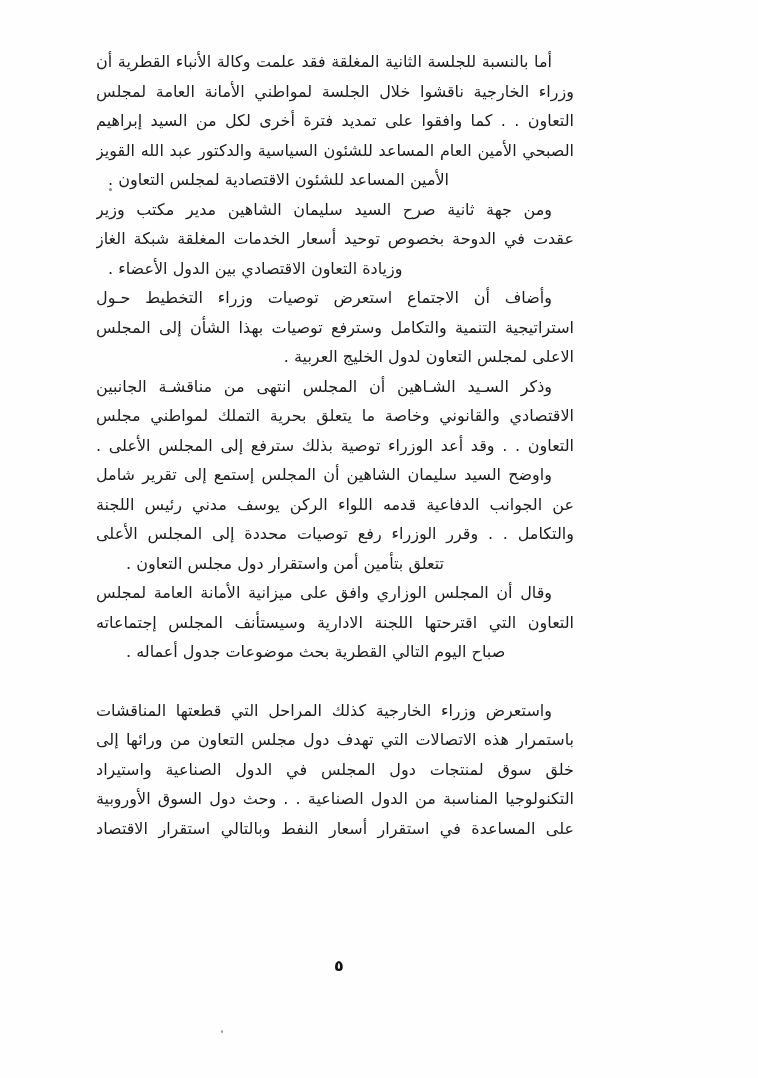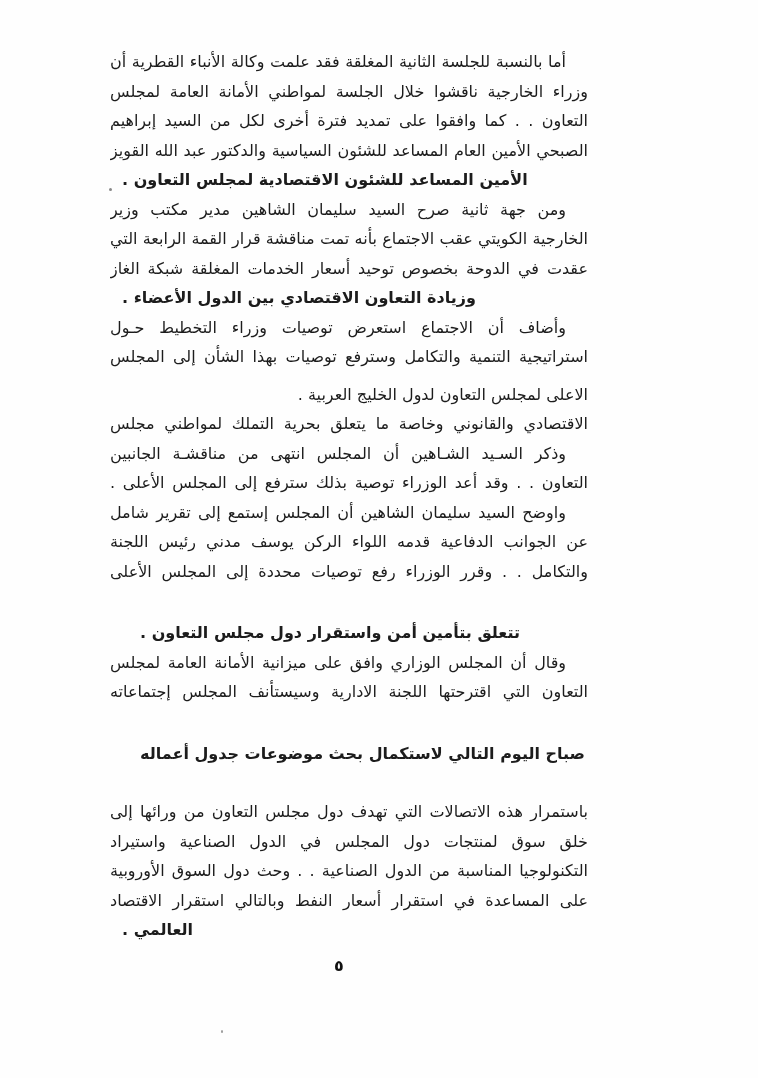--- a/index.html
+++ b/index.html
@@ -14,21 +14,21 @@
     overflow: hidden;
     font-family: "DejaVu Sans", sans-serif;
   }
   .page {
     position: absolute;
     inset: 0;
     background: #fefefe;
   }
   .text-block {
     position: absolute;
-    left: 110px;
+    left: 96px;
     top: 47px;
     width: 478px;
     direction: rtl;
     color: #1c1c1c;
     font-size: 16px;
   }
   .para {
     margin: 0;
     padding: 0;
   }
@@ -44,31 +44,28 @@
     text-align: justify;
     text-align-last: justify;
   }
   .line.first {
     padding-right: 22px;
   }
   .line.last-left {
     text-align: left;
     text-align-last: left;
     padding-left: 12px;
-    font-weight: bold;
   }
   .line.last-left.deep {
     padding-left: 30px;
-    margin-top: 32px;
   }
   .line.last-right {
     text-align: right;
     text-align-last: right;
     padding-left: 70px;
-    margin-top: 8px;
   }
   .page-number {
     position: absolute;
     left: 100px;
     top: 956px;
     width: 478px;
     text-align: center;
     font-size: 16px;
     font-weight: bold;
     color: #111;
@@ -91,56 +88,55 @@
     <p class="para">
       <span class="line first">أما بالنسبة للجلسة الثانية المغلقة فقد علمت وكالة الأنباء القطرية أن</span>
       <span class="line">وزراء الخارجية ناقشوا خلال الجلسة لمواطني الأمانة العامة لمجلس</span>
       <span class="line">التعاون . . كما وافقوا على تمديد فترة أخرى لكل من السيد إبراهيم</span>
       <span class="line">الصبحي الأمين العام المساعد للشئون السياسية والدكتور عبد الله القويز</span>
       <span class="line last-left">الأمين المساعد للشئون الاقتصادية لمجلس التعاون .</span>
     </p>
 
     <p class="para">
       <span class="line first">ومن جهة ثانية صرح السيد سليمان الشاهين مدير مكتب وزير</span>
-      <span class="line">الخارجية الكويتي عقب الاجتماع بأنه تمت مناقشة قرار القمة الرابعة التي</span>
       <span class="line">عقدت في الدوحة بخصوص توحيد أسعار الخدمات المغلقة شبكة الغاز</span>
       <span class="line last-left">وزيادة التعاون الاقتصادي بين الدول الأعضاء .</span>
     </p>
 
     <p class="para">
       <span class="line first">وأضاف أن الاجتماع استعرض توصيات وزراء التخطيط حـول</span>
       <span class="line">استراتيجية التنمية والتكامل وسترفع توصيات بهذا الشأن إلى المجلس</span>
       <span class="line last-right">الاعلى لمجلس التعاون لدول الخليج العربية .</span>
     </p>
 
     <p class="para">
+      <span class="line first">وذكر السـيد الشـاهين أن المجلس انتهى من مناقشـة الجانبين</span>
       <span class="line">الاقتصادي والقانوني وخاصة ما يتعلق بحرية التملك لمواطني مجلس</span>
-      <span class="line first">وذكر السـيد الشـاهين أن المجلس انتهى من مناقشـة الجانبين</span>
       <span class="line">التعاون . . وقد أعد الوزراء توصية بذلك سترفع إلى المجلس الأعلى .</span>
     </p>
 
     <p class="para">
       <span class="line first">واوضح السيد سليمان الشاهين أن المجلس إستمع إلى تقرير شامل</span>
       <span class="line">عن الجوانب الدفاعية قدمه اللواء الركن يوسف مدني رئيس اللجنة</span>
       <span class="line">والتكامل . . وقرر الوزراء رفع توصيات محددة إلى المجلس الأعلى</span>
       <span class="line last-left deep">تتعلق بتأمين أمن واستقرار دول مجلس التعاون .</span>
     </p>
 
     <p class="para">
       <span class="line first">وقال أن المجلس الوزاري وافق على ميزانية الأمانة العامة لمجلس</span>
       <span class="line">التعاون التي اقترحتها اللجنة الادارية وسيستأنف المجلس إجتماعاته</span>
-      <span class="line last-left deep">صباح اليوم التالي لاستكمال بحث موضوعات جدول أعماله .</span>
+      <span class="line last-left deep">صباح اليوم التالي القطرية بحث موضوعات جدول أعماله .</span>
     </p>
 
     <p class="para gap-before">
+      <span class="line first">واستعرض وزراء الخارجية كذلك المراحل التي قطعتها المناقشات</span>
       <span class="line">باستمرار هذه الاتصالات التي تهدف دول مجلس التعاون من ورائها إلى</span>
       <span class="line">خلق سوق لمنتجات دول المجلس في الدول الصناعية واستيراد</span>
       <span class="line">التكنولوجيا المناسبة من الدول الصناعية . . وحث دول السوق الأوروبية</span>
       <span class="line">على المساعدة في استقرار أسعار النفط وبالتالي استقرار الاقتصاد</span>
-      <span class="line last-left">العالمي .</span>
     </p>
 
   </div>
 
   <div class="page-number" lang="ar">٥</div>
 
   <div class="speck s1"></div>
   <div class="speck s2"></div>
 
 </div>

